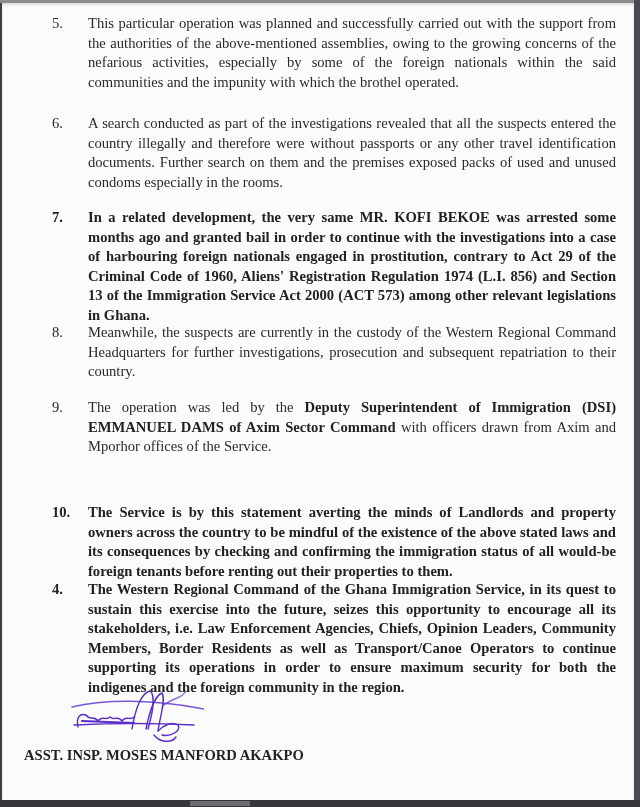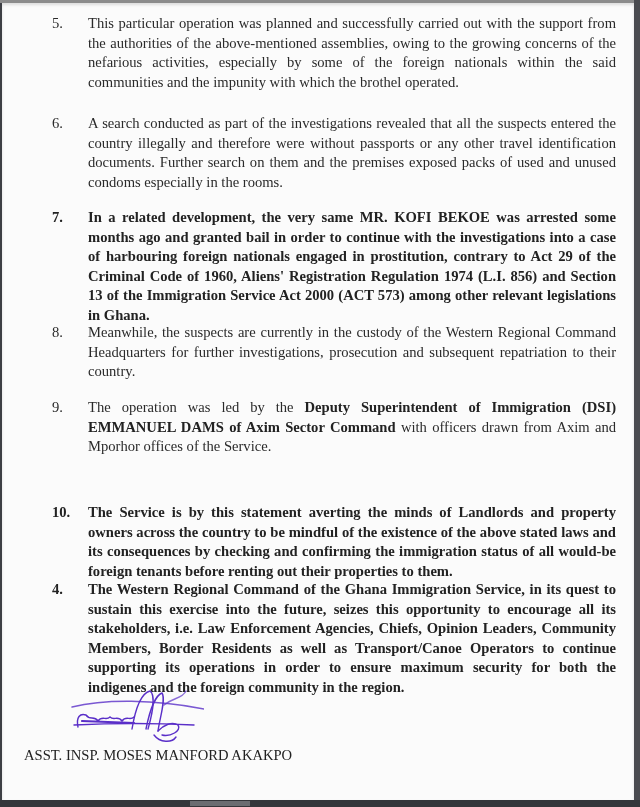--- a/index.html
+++ b/index.html
@@ -36,21 +36,21 @@
   #p6 { top: 111px; }
   #p7 { top: 205px; }
   #p8 { top: 320px; }
   #p9 { top: 395px; }
   #p10 { top: 500px; }
   #p11 { top: 577px; }
 
   .signature { position: absolute; left: 62px; top: 682px; width: 140px; height: 62px; }
   .sig-name {
     position: absolute; left: 22px; top: 743px;
-    font-weight: normal; font-size: 14.6px; line-height: 19.6px; color: #222;
+    font-weight: bold; font-size: 14.6px; line-height: 19.6px; color: #222;
   }
 </style>
 </head>
 <body>
 
 <div class="topband"></div>
 
 <div class="page">
 
   <div class="para" id="p5">

